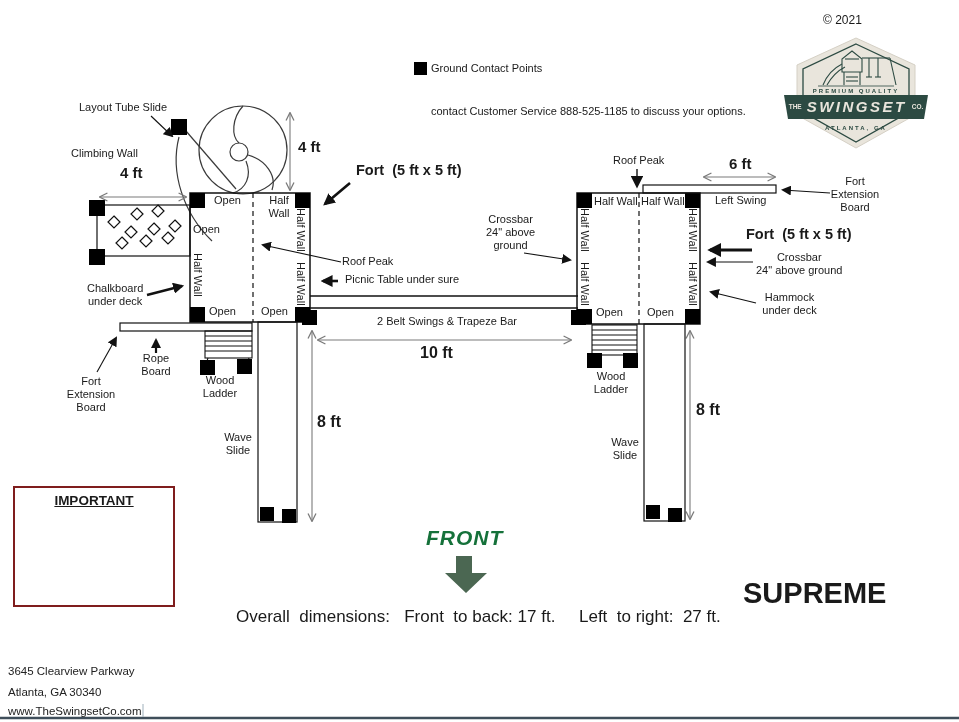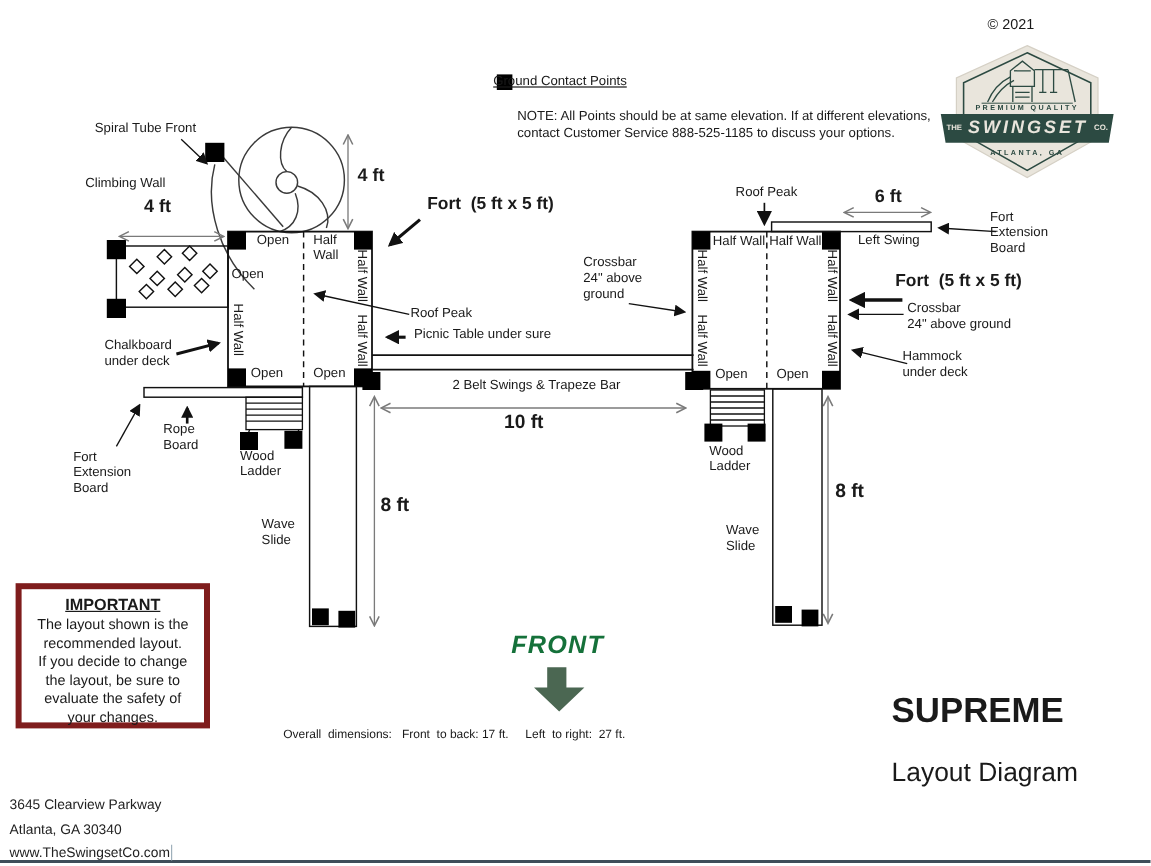--- a/index.html
+++ b/index.html
@@ -1,28 +1,28 @@
 <!DOCTYPE html>
 <html><head>
 <meta charset="utf-8">
 <style>
   html,body{margin:0;padding:0;background:#fff;}
   #page{position:relative;width:959px;height:722px;background:#ffffff;overflow:hidden;
         font-family:"Liberation Sans",sans-serif;color:#1a1a1a;}
   #linework{position:absolute;left:0;top:0;}
-  .lbl{position:absolute;font-size:11px;line-height:1.18;white-space:nowrap;}
+  .lbl{position:absolute;font-size:11px;line-height:1.18;white-space:nowrap;text-align:center;}
   .pre{white-space:pre-line;}
   .ctr{}
   .wrap{white-space:normal;}
   .dim{font-weight:bold;font-size:15px;}
   .dimL{font-weight:bold;font-size:16px;}
   .fort-title{font-weight:bold;font-size:14.5px;white-space:pre;}
   .vtext{writing-mode:vertical-rl;}
   .note{font-size:11px;line-height:1.3;}
-  .imp-box{position:absolute;left:13px;top:486px;width:162px;height:121px;border:5px solid #7f1d1d;
+  .imp-box{position:absolute;left:13px;top:486px;width:162px;height:121px;border:2px solid #7f1d1d;
            background:#fff;text-align:center;box-sizing:border-box;padding-top:5px;}
   .imp-title{font-weight:bold;text-decoration:underline;font-size:13.5px;margin-bottom:2px;}
   .imp-body{font-size:12px;line-height:1.3;white-space:pre-line;}
   .front-lbl{font-size:21px;font-weight:bold;font-style:italic;letter-spacing:1px;}
   .supreme{font-size:29px;font-weight:600;}
   .layoutdiag{font-size:22px;}
   .addr{font-size:11.5px;color:#222;}
   .logo-txt{position:absolute;text-align:center;color:#2c4a42;font-weight:bold;}
   .ribbon-txt{position:absolute;display:flex;align-items:center;justify-content:center;gap:5px;color:#e9e5dc;}
 </style>
@@ -200,33 +200,32 @@
     </g>
 
     <g>
       <line x1="0" y1="718" x2="959" y2="718" stroke="#3f4e5a" stroke-width="2.5"></line>
       <line x1="143" y1="704" x2="143" y2="717" stroke="#9fb0bb" stroke-width="1"></line>
     </g>
   </svg>
 
   <div class="lbl" style="left:823px;top:13px;font-size:12px;">© 2021</div>
 
-  <div class="lbl" style="left:411px;top:62px;text-decoration:underline;">Ground Contact Points</div>
-  <div class="lbl note" style="left:431px;top:90px;">NOTE:  All Points should be at same elevation.  If at different elevations,</div>
+  <div class="lbl" style="left:431px;top:62px;">Ground Contact Points</div>
   <div class="lbl note" style="left:431px;top:104px;">contact Customer Service 888-525-1185 to discuss your options.</div>
 
   <div class="logo-txt" style="left:806px;top:88px;width:100px;font-size:6px;letter-spacing:2px;">PREMIUM QUALITY</div>
   <div class="ribbon-txt" style="left:784px;top:95px;width:144px;height:23px;">
     <span style="font-size:6.5px;font-weight:bold;">THE</span>
     <span style="font-size:15px;font-weight:700;letter-spacing:2.5px;font-style:italic;">SWINGSET</span>
     <span style="font-size:6.5px;font-weight:bold;">CO.</span>
   </div>
   <div class="logo-txt" style="left:806px;top:125px;width:100px;font-size:6px;letter-spacing:2px;">ATLANTA, GA</div>
 
-  <div class="lbl" style="left:79px;top:101px;">Spiral Tube Front</div>
+  <div class="lbl" style="left:79px;top:101px;">Layout Tube Slide</div>
   <div class="lbl" style="left:71px;top:147px;">Climbing Wall</div>
   <div class="lbl dim" style="left:120px;top:164px;">4 ft</div>
   <div class="lbl dim" style="left:298px;top:138px;">4 ft</div>
   <div class="lbl fort-title" style="left:356px;top:162px;">Fort  (5 ft x 5 ft)</div>
 
   <div class="lbl" style="left:214px;top:194px;">Open</div>
   <div class="lbl wrap" style="left:261px;top:194px;width:36px;">Half Wall</div>
   <div class="lbl" style="left:193px;top:223px;">Open</div>
   <div class="lbl vtext" style="left:294px;top:208px;">Half Wall</div>
   <div class="lbl vtext" style="left:294px;top:262px;">Half Wall</div>
@@ -277,32 +276,25 @@
   <div class="lbl pre ctr" style="left:752px;top:291px;width:75px;">Hammock
 under deck</div>
 
   <div class="lbl pre ctr" style="left:591px;top:370px;width:40px;">Wood
 Ladder</div>
   <div class="lbl pre ctr" style="left:605px;top:436px;width:40px;">Wave
 Slide</div>
   <div class="lbl dimL" style="left:696px;top:401px;">8 ft</div>
 
   <div class="lbl front-lbl" style="left:426px;top:526px;color:#15713a;">FRONT</div>
-  <div class="lbl" style="left:236px;top:607px;font-size:10px;white-space:pre;">Overall  dimensions:   Front  to back: 17 ft.     Left  to right:  27 ft.</div>
+  <div class="lbl" style="left:236px;top:607px;font-size:17px;white-space:pre;">Overall  dimensions:   Front  to back: 17 ft.     Left  to right:  27 ft.</div>
 
   <div class="lbl supreme" style="left:743px;top:576px;">SUPREME</div>
-  <div class="lbl layoutdiag" style="left:743px;top:631px;">Layout Diagram</div>
 
   <div class="imp-box">
     <div class="imp-title">IMPORTANT</div>
-    <div class="imp-body">The layout shown is the
-recommended layout.
-If you decide to change
-the layout, be sure to
-evaluate  the safety of
-your changes.</div>
   </div>
 
   <div class="lbl addr" style="left:8px;top:665px;">3645 Clearview Parkway</div>
   <div class="lbl addr" style="left:8px;top:686px;">Atlanta, GA 30340</div>
   <div class="lbl addr" style="left:8px;top:705px;">www.TheSwingsetCo.com</div>
 
 </div>
 
 </body></html>

